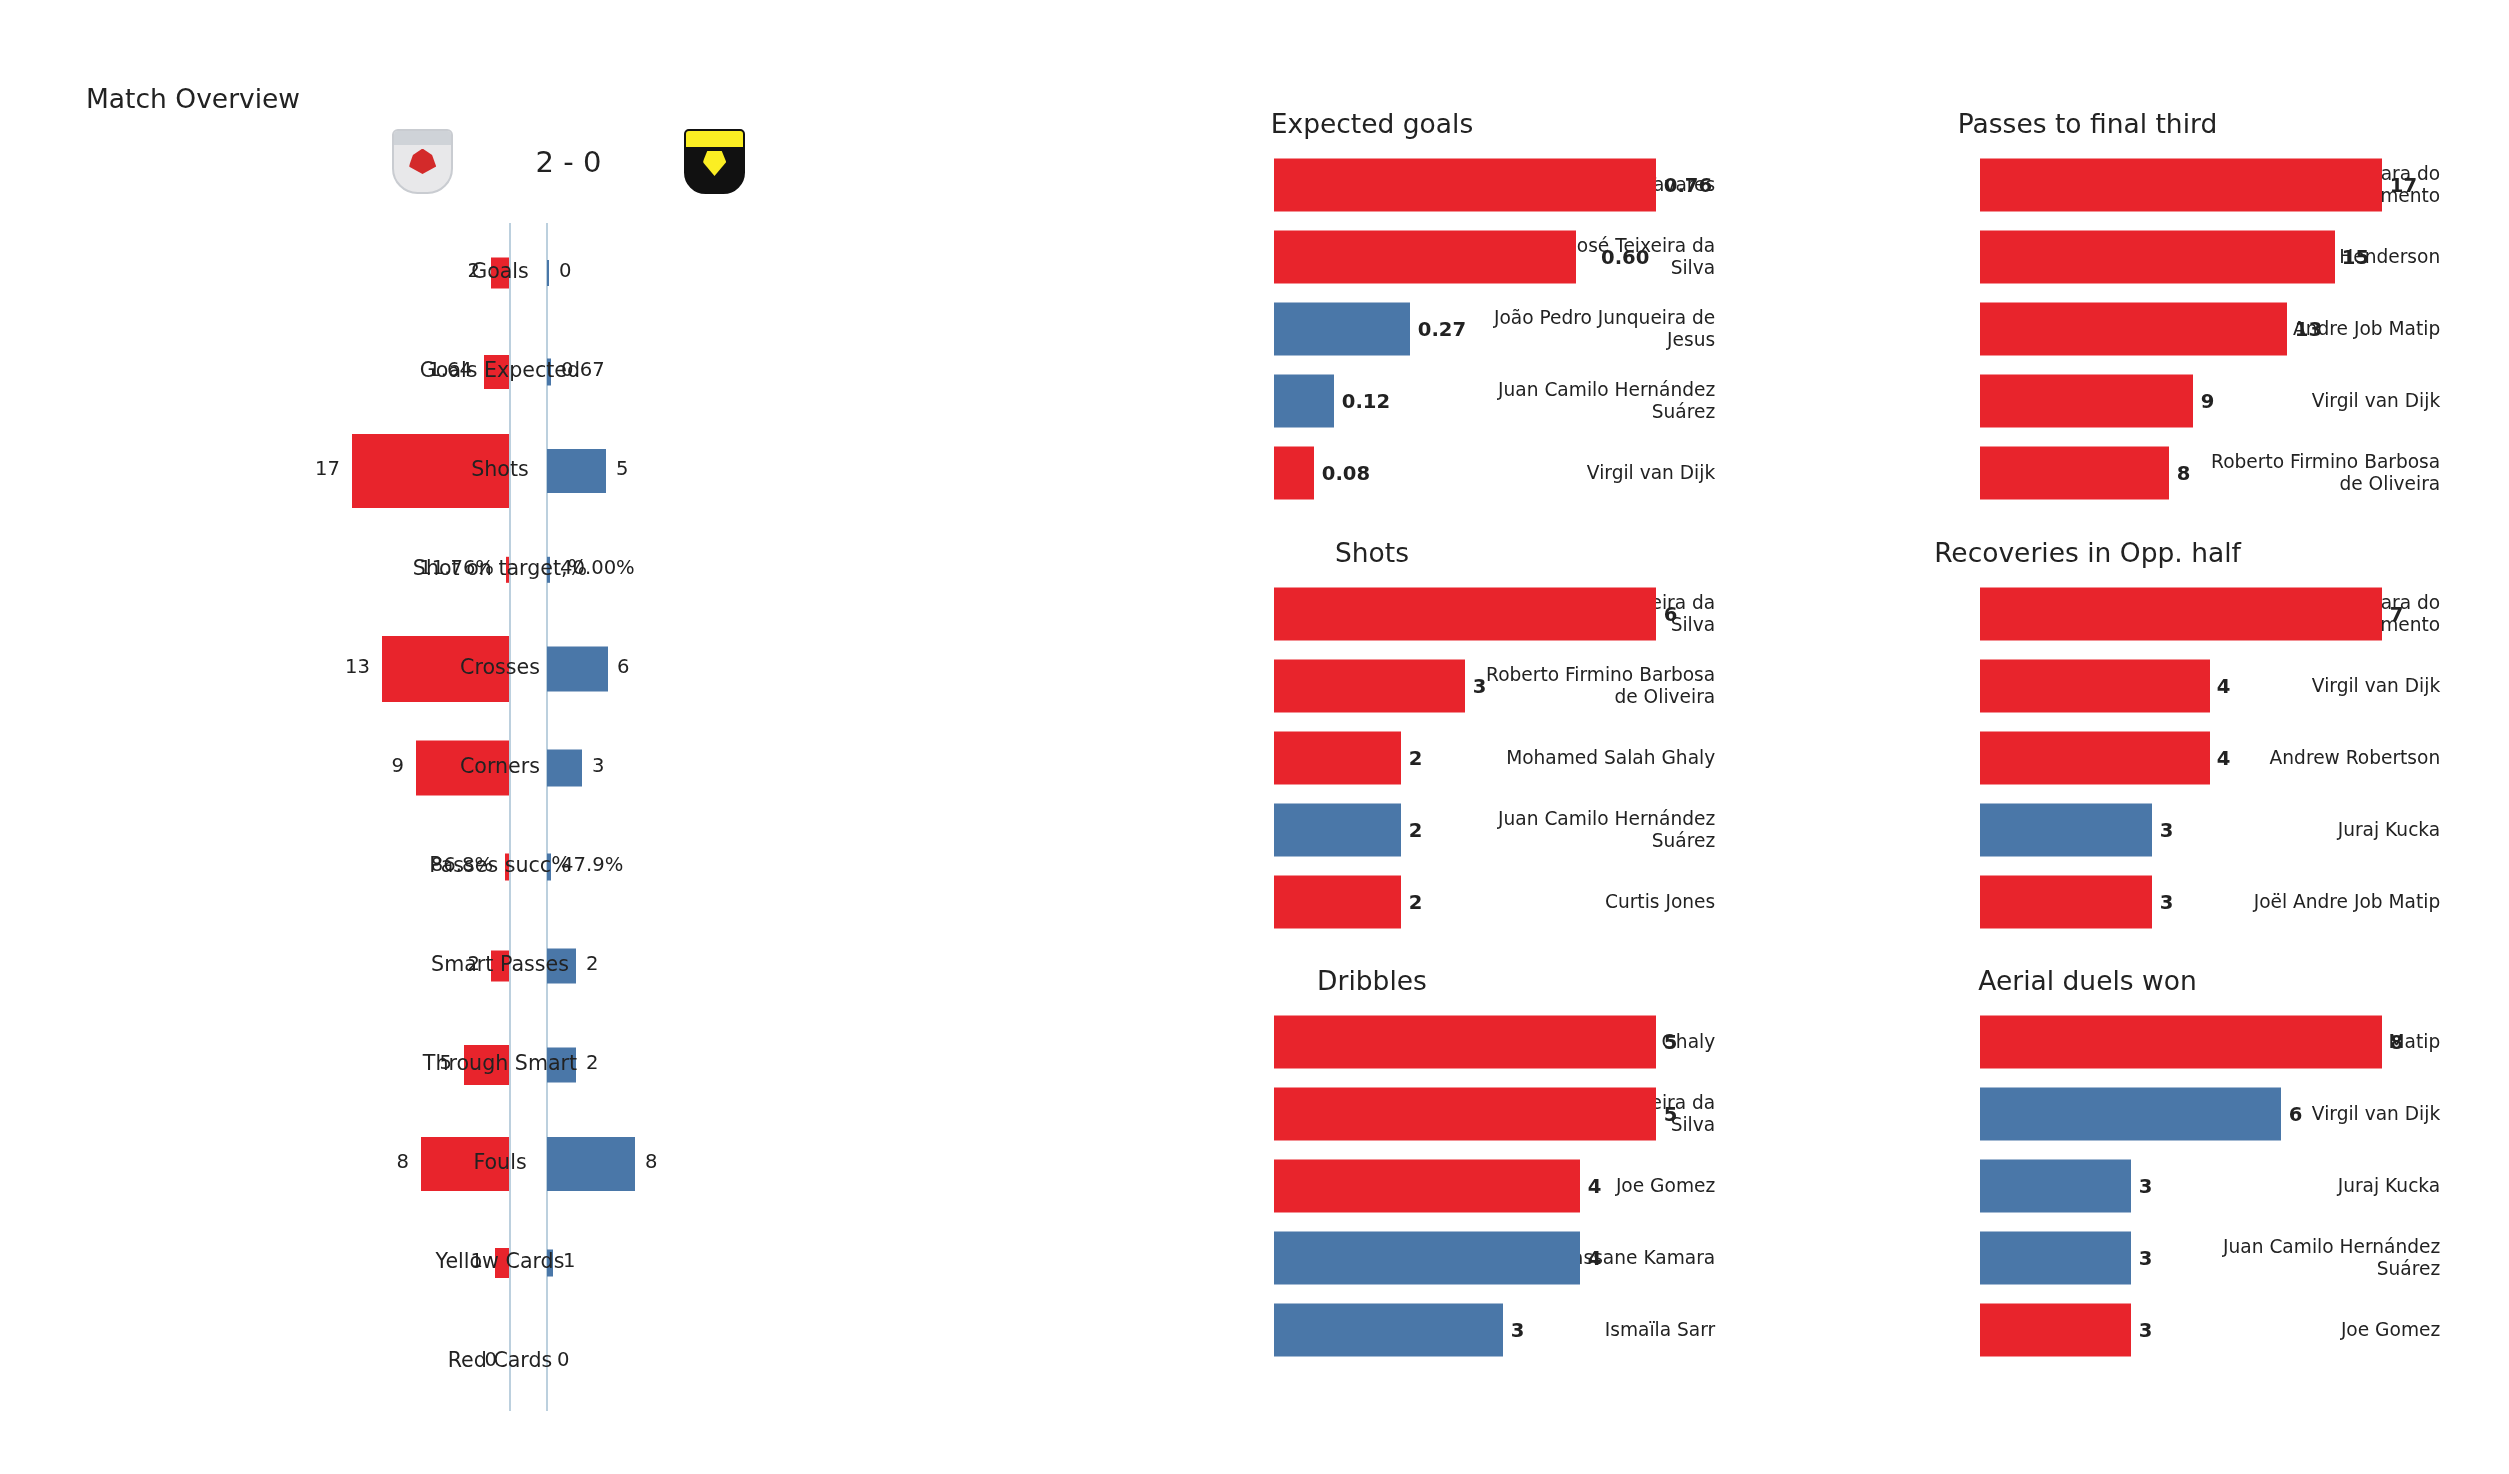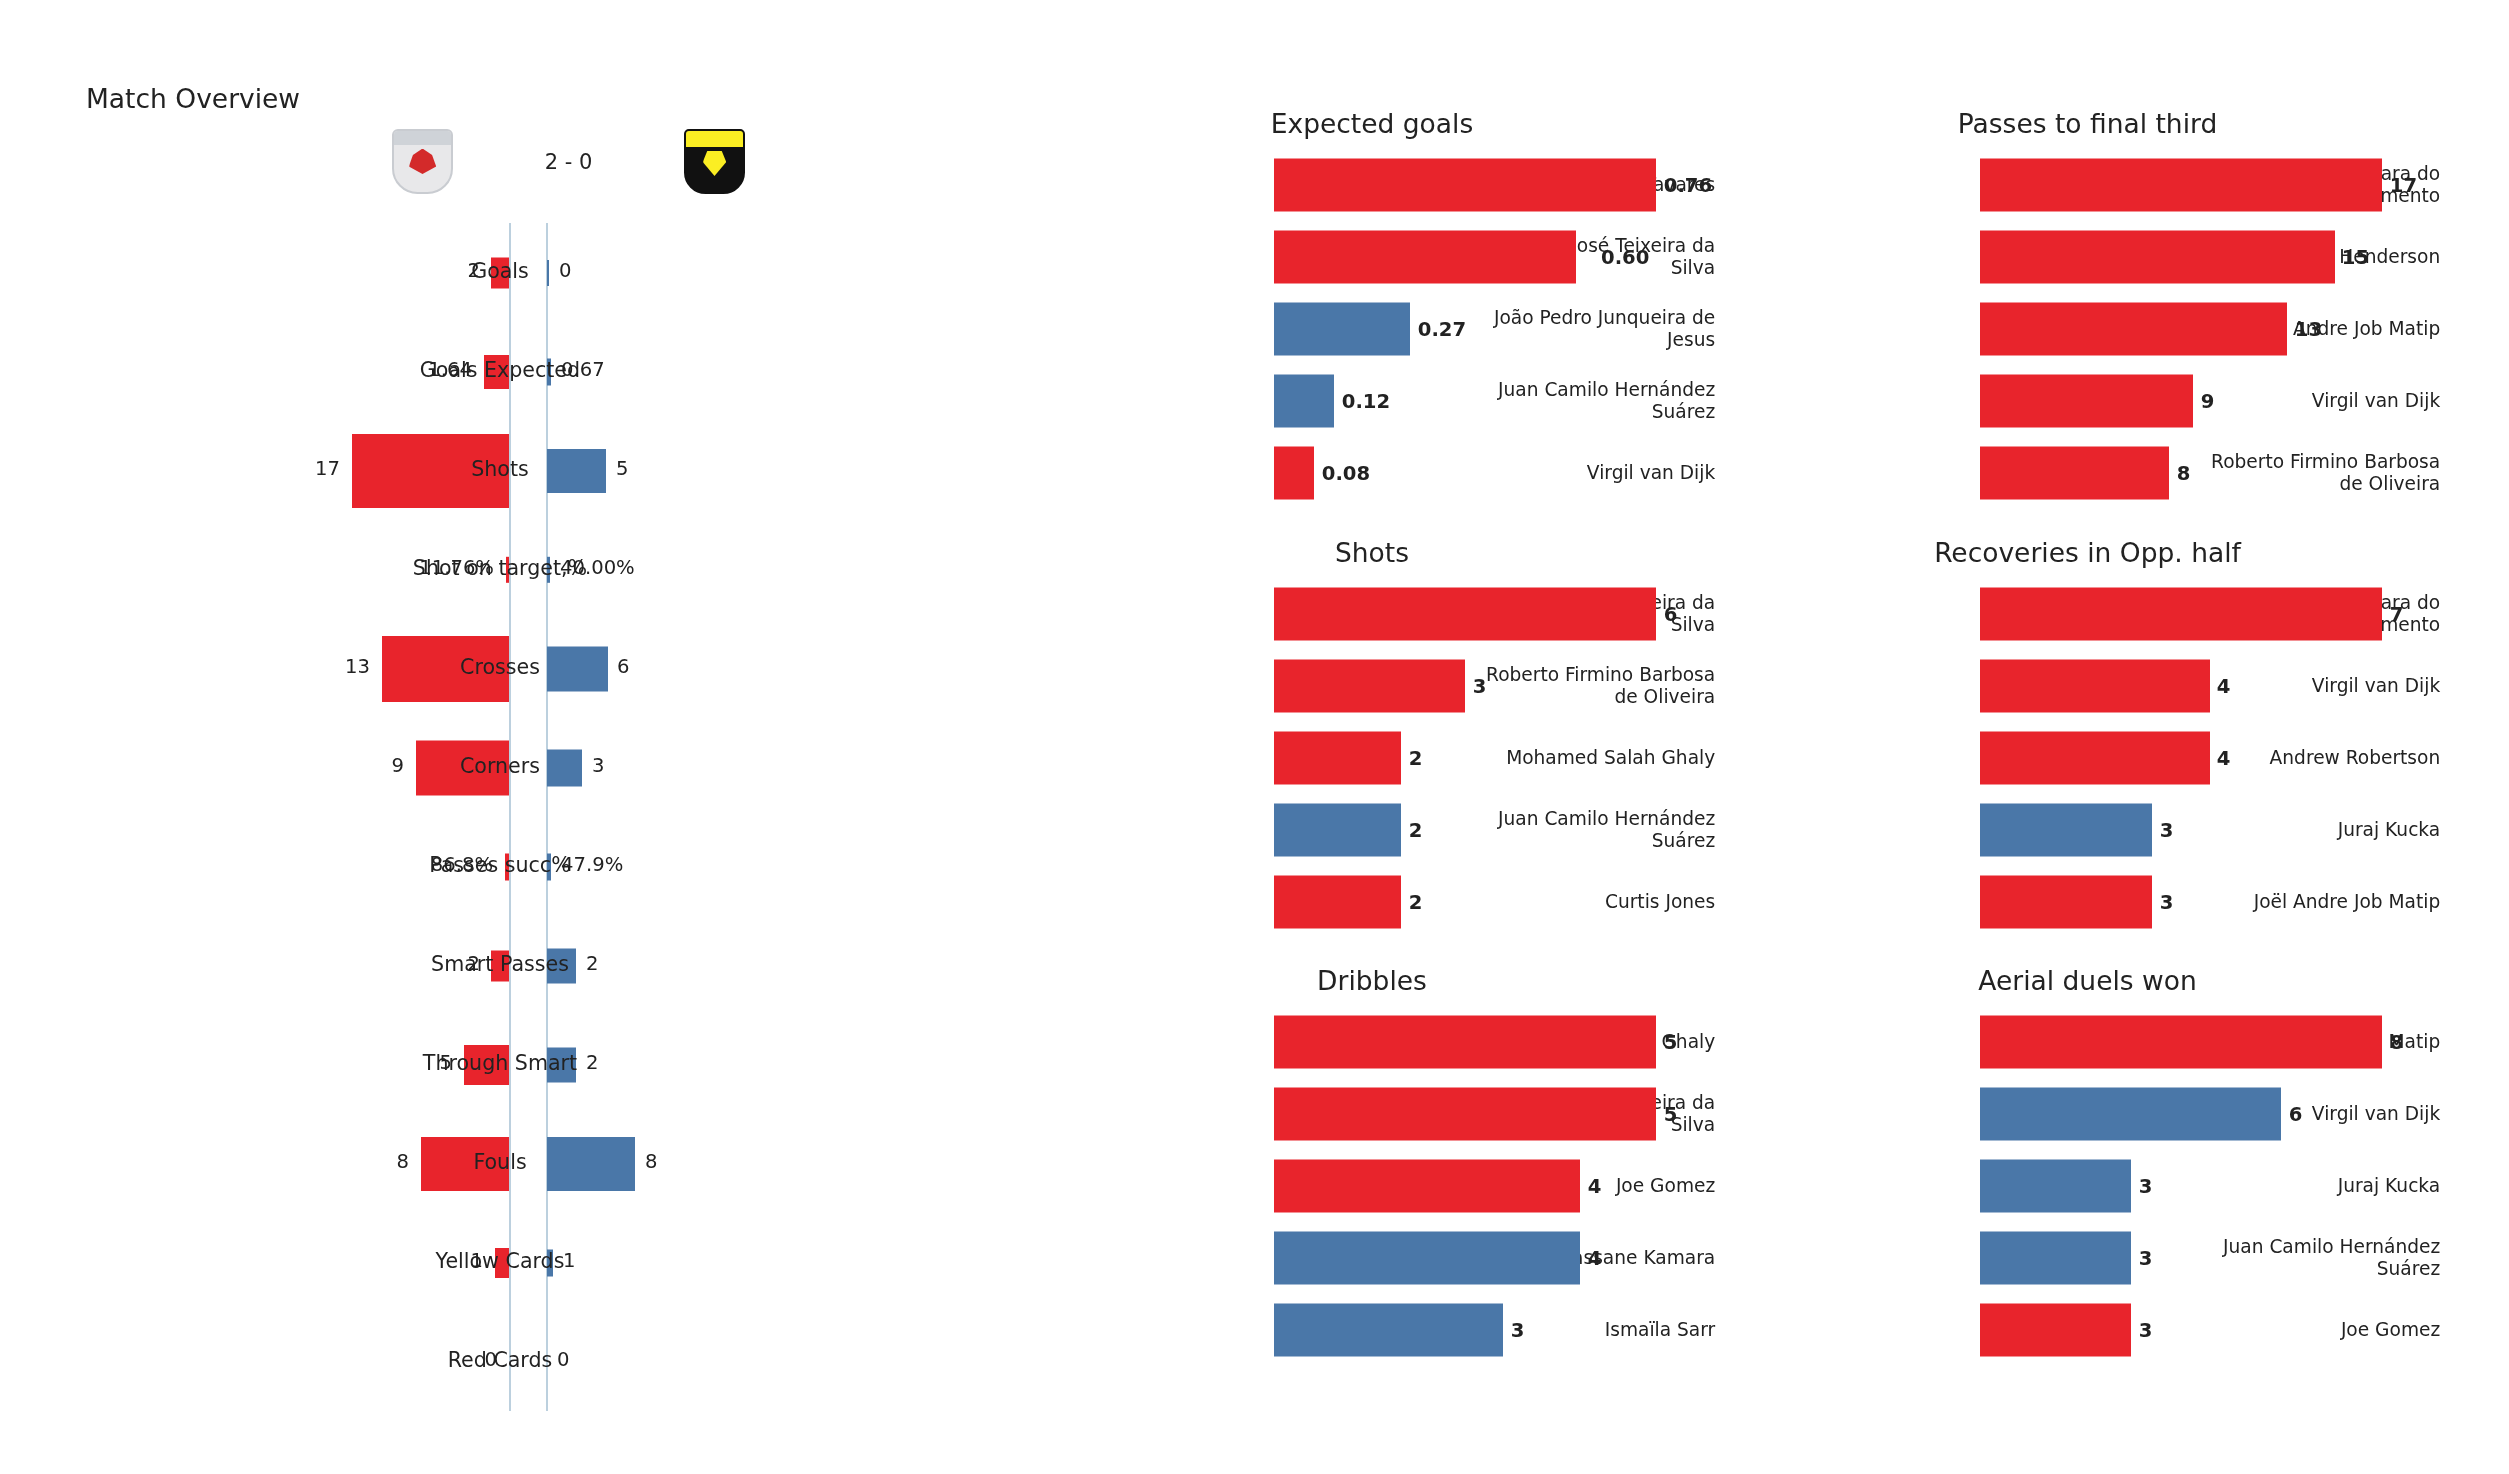--- a/index.html
+++ b/index.html
@@ -34,21 +34,21 @@
     position: absolute;
     left: 392px;
     top: 127px;
     width: 353px;
     height: 69px;
     display: flex;
     align-items: center;
     justify-content: space-between;
   }
   #score-text {
-    font-size: 21px;
+    font-size: 29px;
     color: #222222;
   }
   .crest {
     width: 57px;
     height: 61px;
     position: relative;
   }
   
   .crest-lfc {
     background: #e8e8ea;

